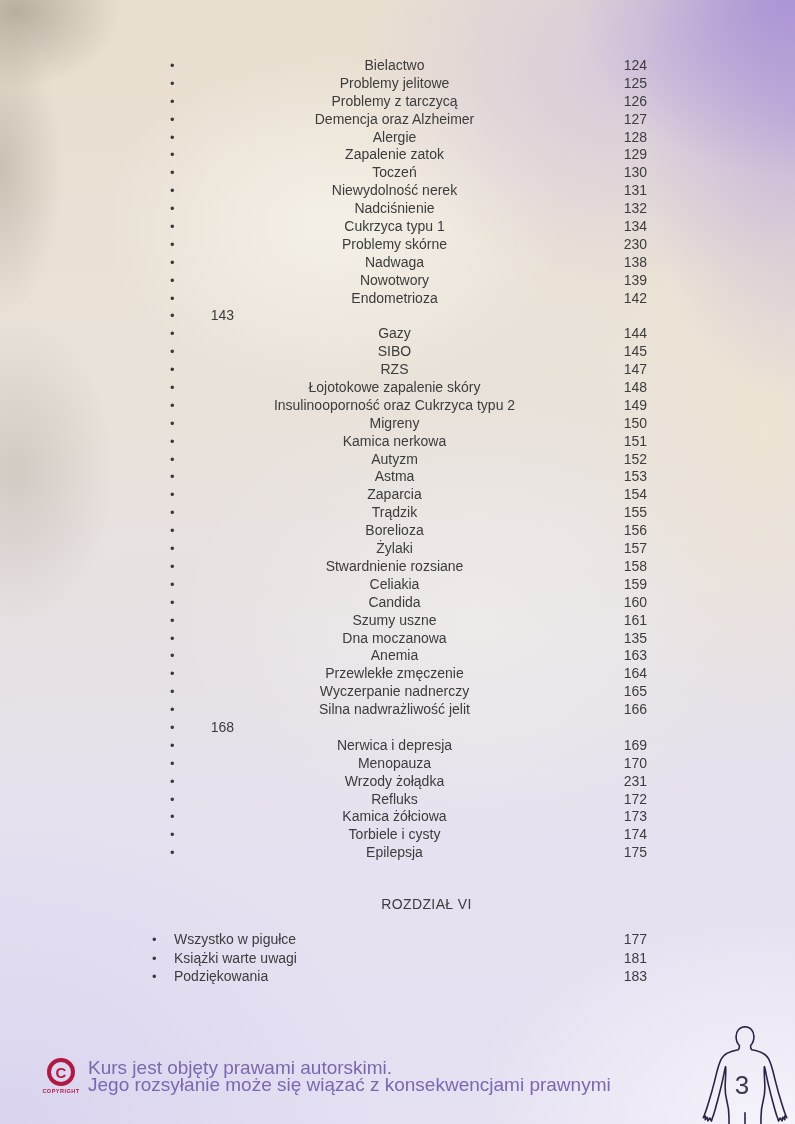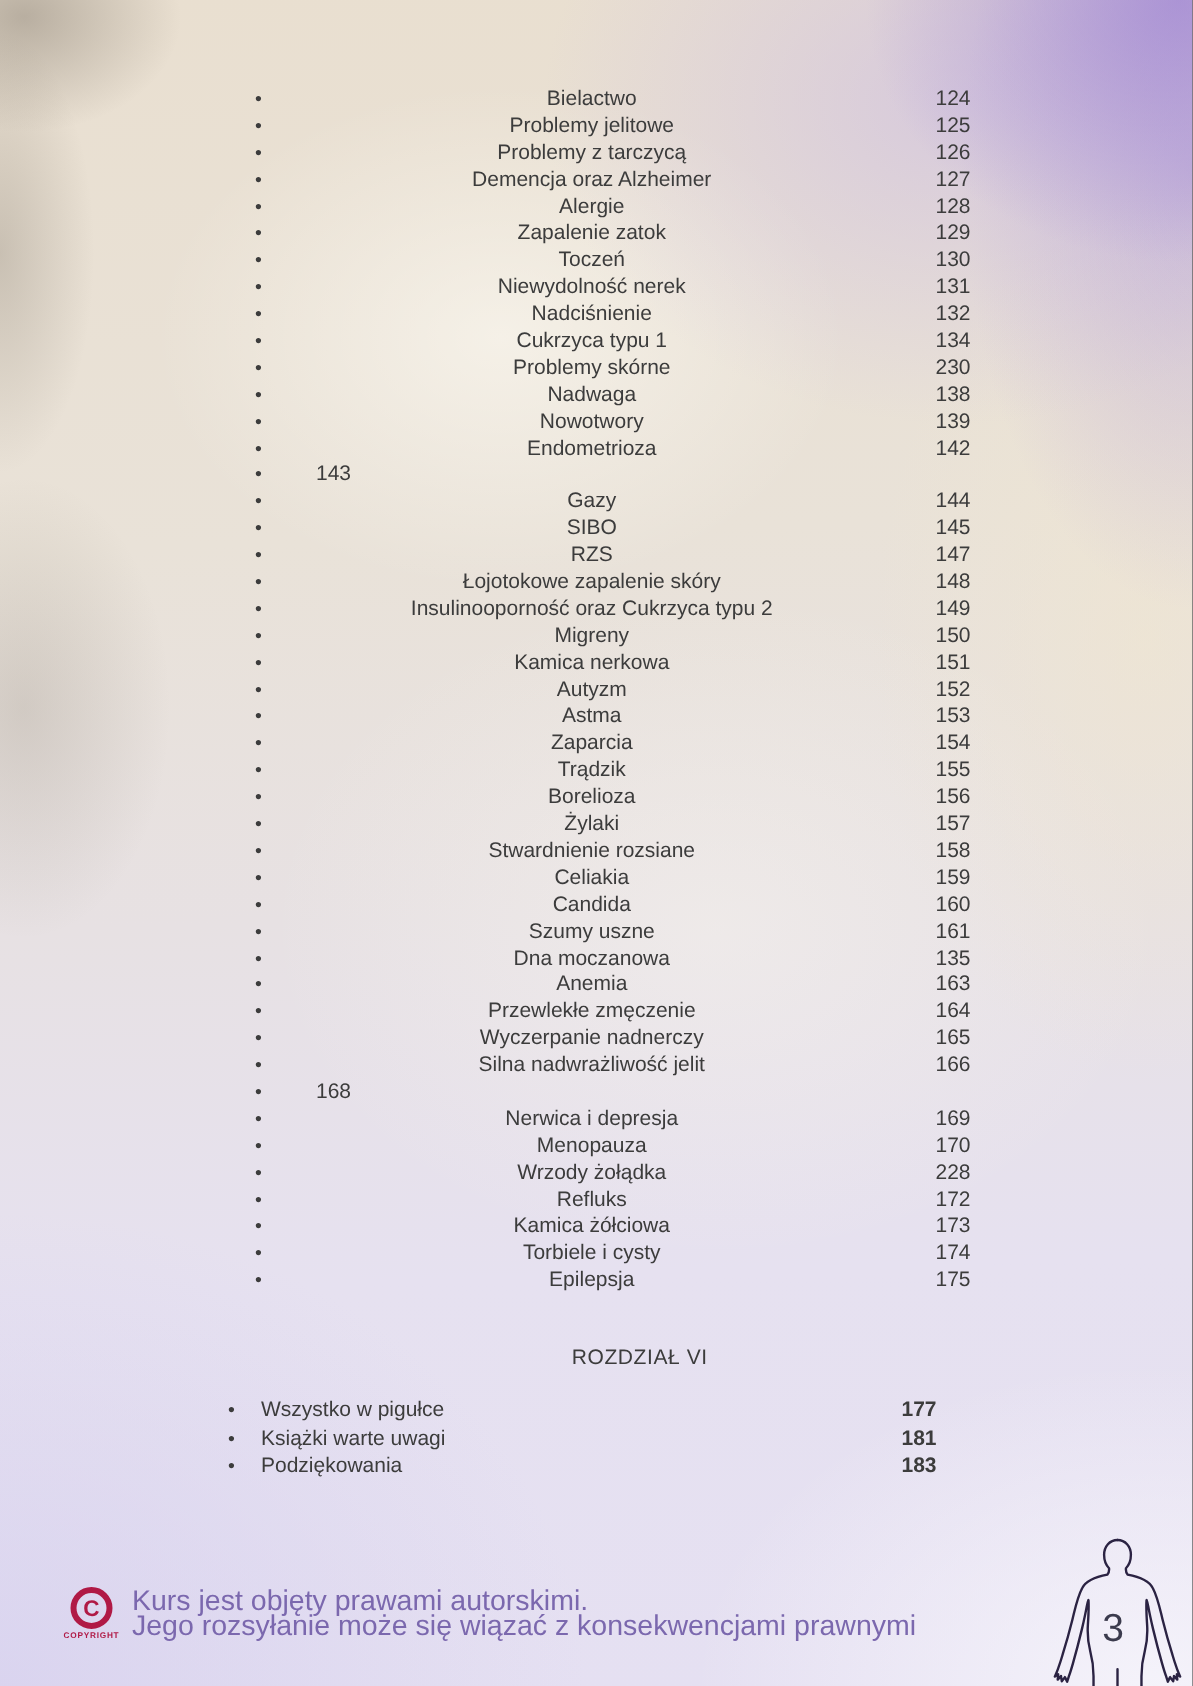--- a/index.html
+++ b/index.html
@@ -30,21 +30,21 @@
   .toc .label{flex:1;white-space:nowrap;text-align:center;}
   .toc .num{flex:none;width:46px;text-align:right;}
   .chapter-heading{
     position:absolute;left:188px;top:896px;width:477px;
     text-align:center;font-size:14px;letter-spacing:0.4px;
   }
   .chapter-list{position:absolute;left:152px;top:930px;width:495px;}
   .chapter-list .row{display:flex;align-items:baseline;height:18.6px;font-size:14px;line-height:18.6px;}
   .chapter-list .bullet{width:22px;flex:none;font-size:13px;}
   .chapter-list .label{flex:1;white-space:nowrap;}
-  .chapter-list .num{flex:none;width:46px;text-align:left;font-weight:bold;}
+  .chapter-list .num{flex:none;width:46px;text-align:right;}
   .copyright{
     position:absolute;left:38px;top:1058px;width:46px;text-align:center;
   }
   .copyright .ring{
     width:20px;height:20px;margin:0 auto;
     border:4.5px solid #b01945;border-radius:50%;
     display:flex;align-items:center;justify-content:center;
     color:#b01945;font-weight:bold;font-size:15px;line-height:1;
   }
   .copyright .word{
@@ -261,21 +261,21 @@
         <span class="num">169</span>
       </div>
       <div class="row">
         <span class="bullet">•</span>
         <span class="label">Menopauza</span>
         <span class="num">170</span>
       </div>
       <div class="row">
         <span class="bullet">•</span>
         <span class="label">Wrzody żołądka</span>
-        <span class="num">228</span>
+        <span class="num">231</span>
       </div>
       <div class="row">
         <span class="bullet">•</span>
         <span class="label">Refluks</span>
         <span class="num">172</span>
       </div>
       <div class="row">
         <span class="bullet">•</span>
         <span class="label">Kamica żółciowa</span>
         <span class="num">173</span>

